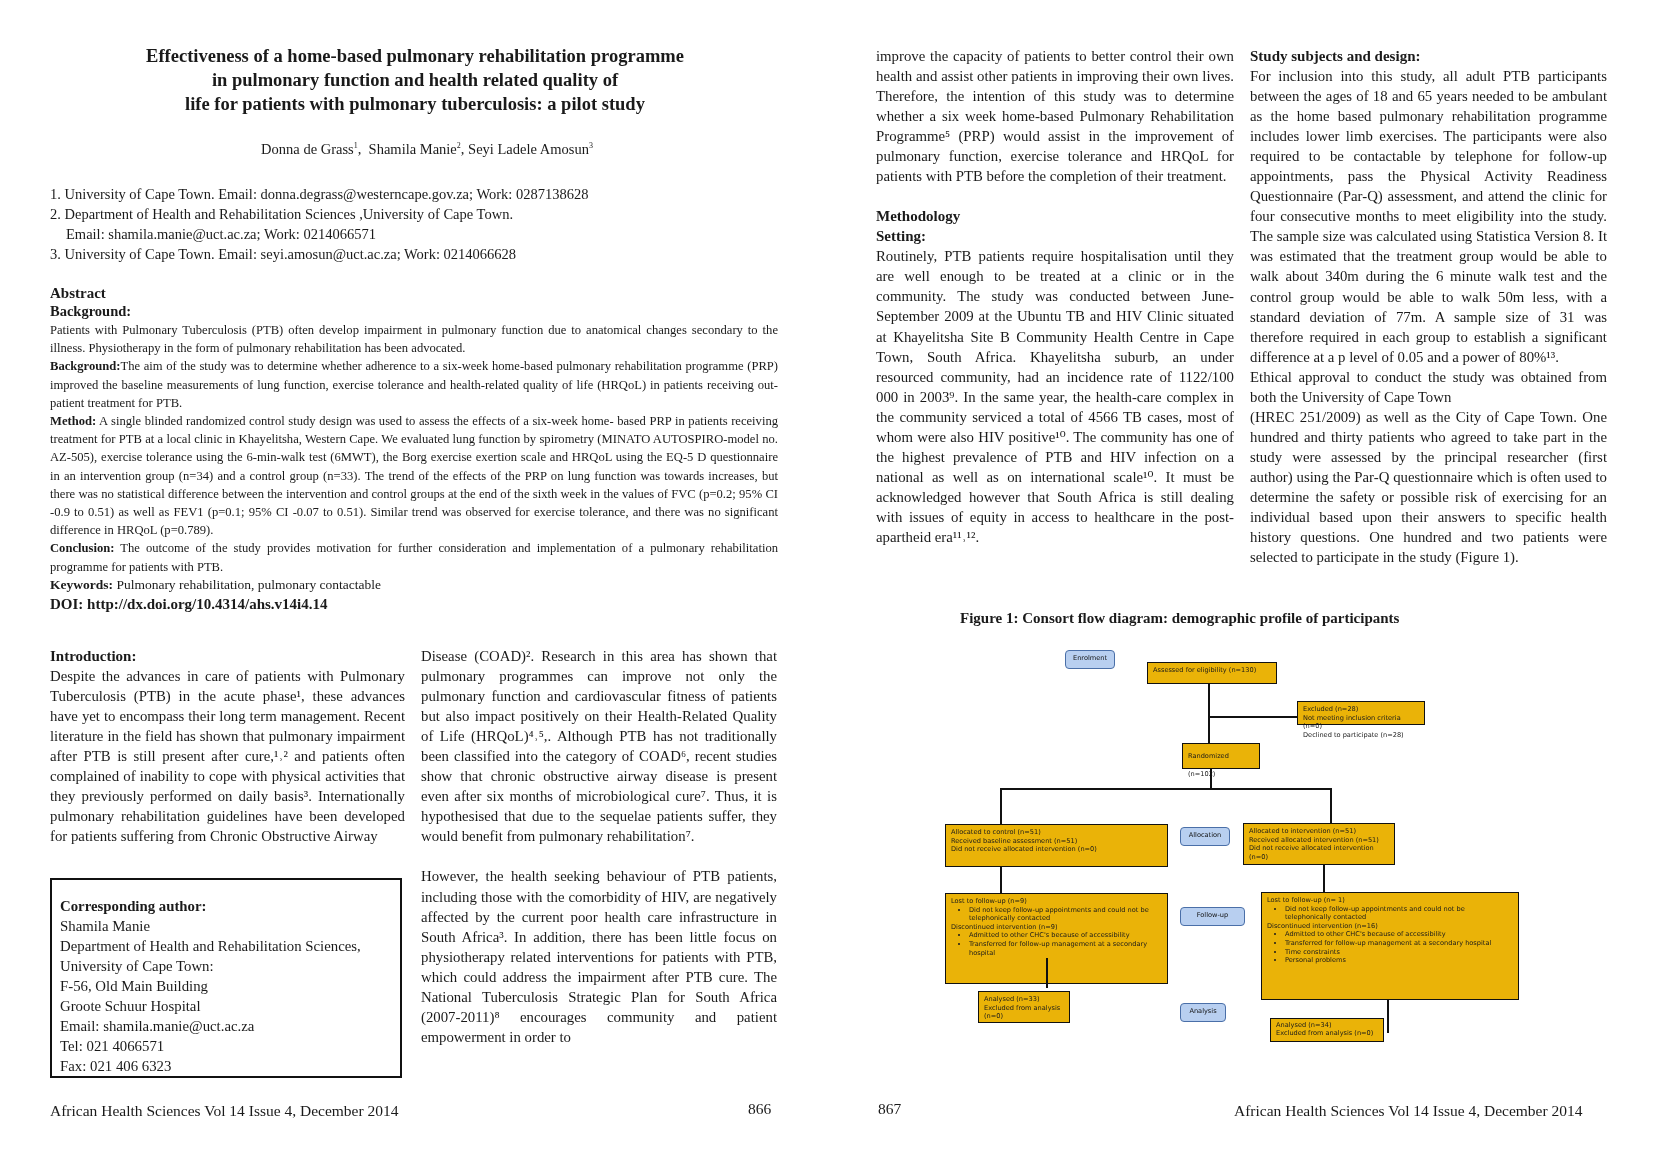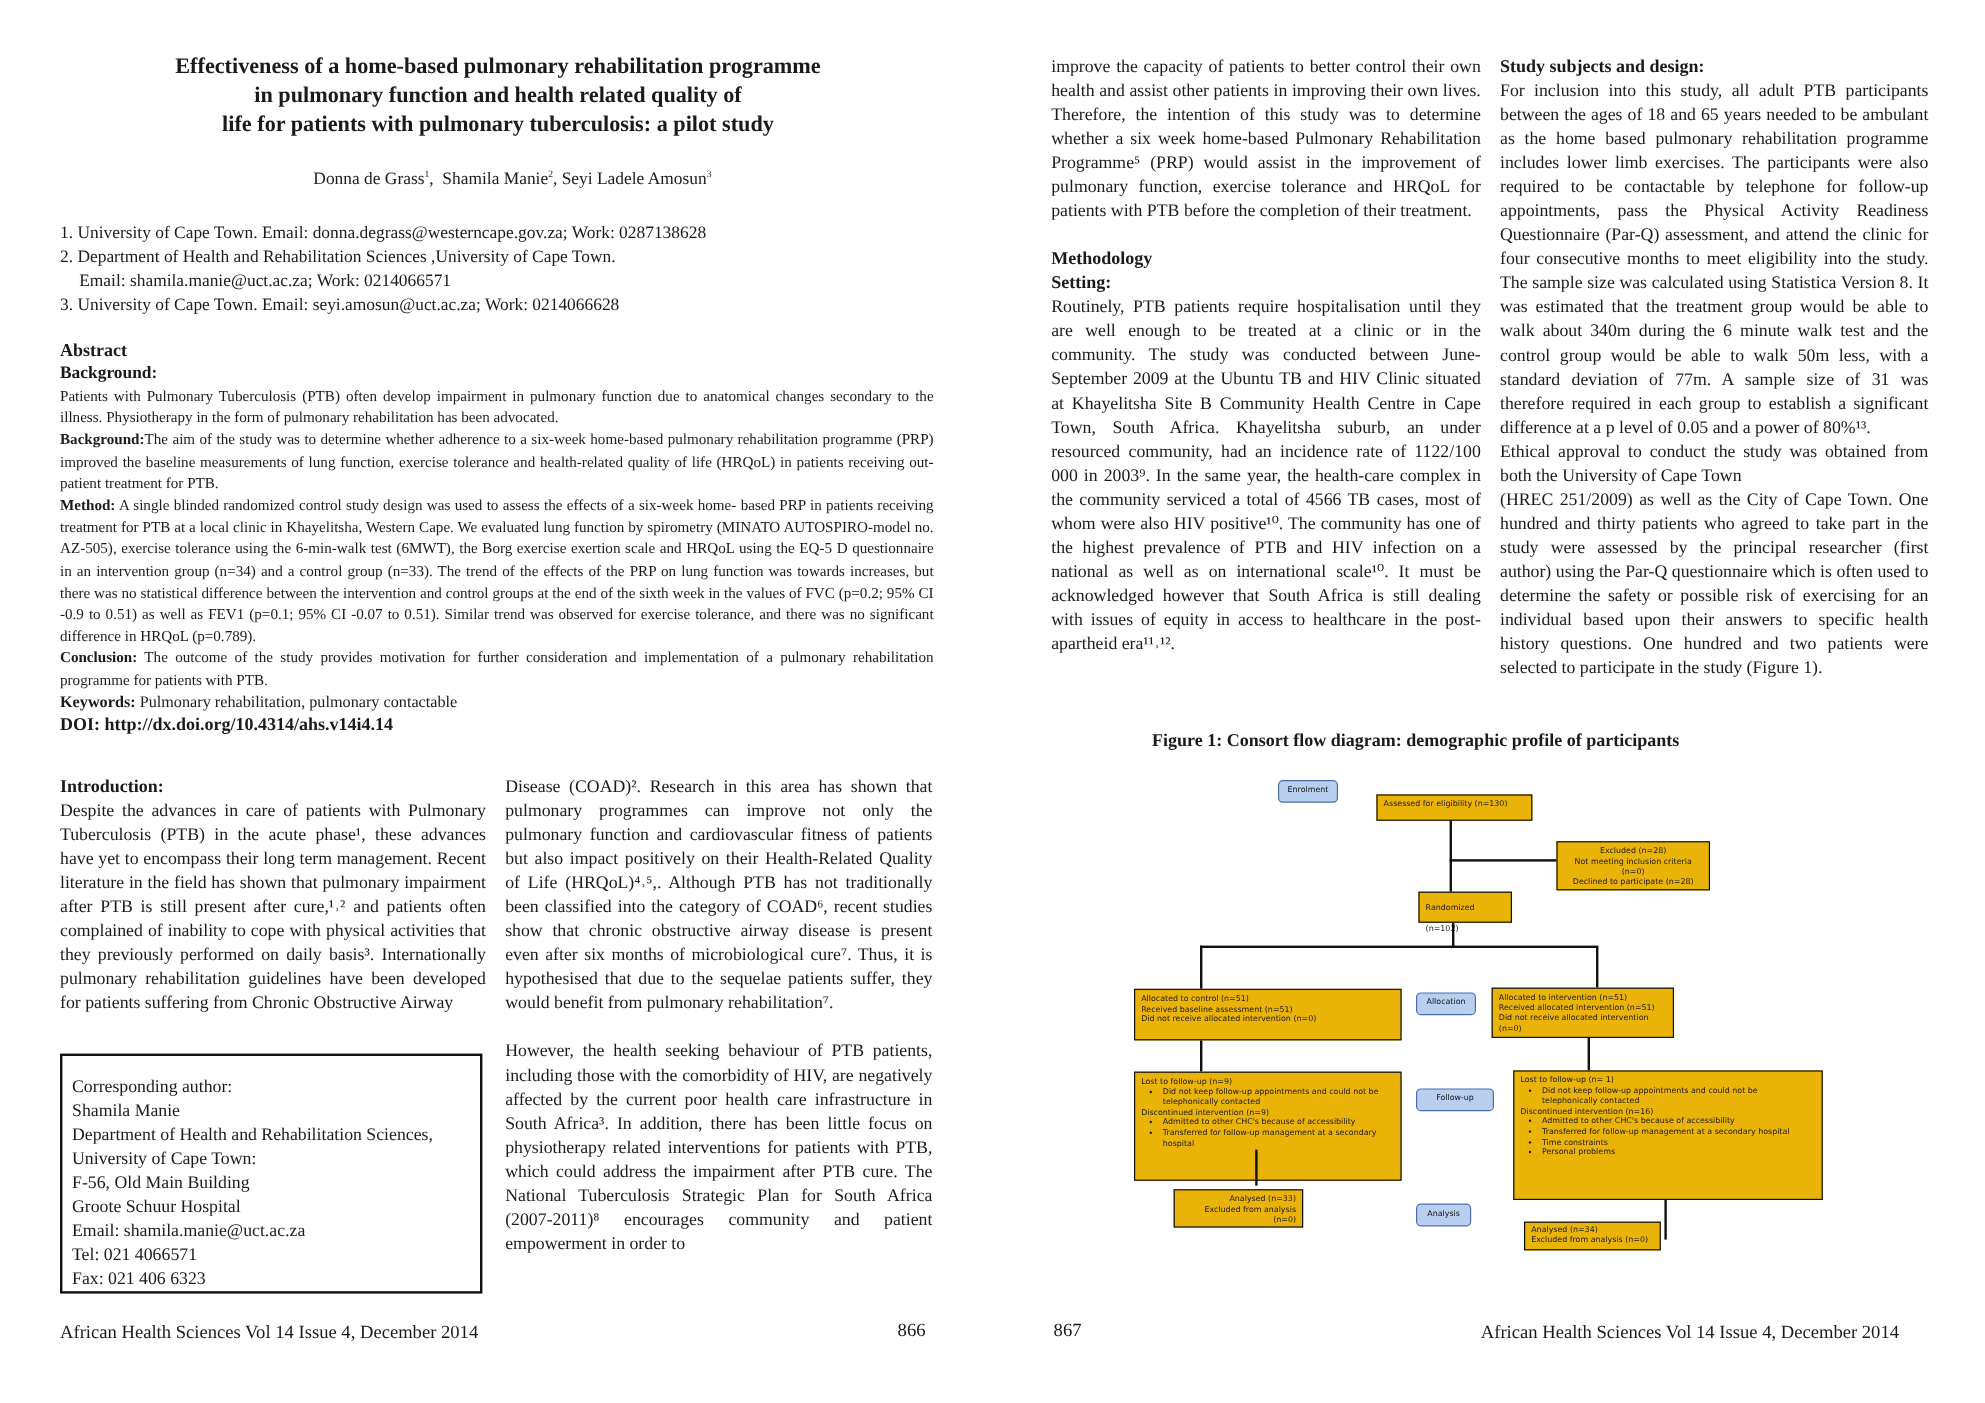--- a/index.html
+++ b/index.html
@@ -17,21 +17,21 @@
   .abstract p { margin:0; }
   .kw { font-size:13.5px; }
   .doi { font-weight:bold; font-size:15px; line-height:20px; }
   .col { font-size:14.8px; line-height:20.05px; text-align:justify; }
   .col h4 { margin:0; font-size:15px; line-height:20px; }
   .col p { margin:0; }
   .intro-left { left:50px; top:646px; width:355px; }
   .intro-right { left:421px; top:646px; width:356px; }
   .corr { left:50px; top:878px; width:352px; height:200px; border:2px solid #111; padding:0 0 0 8px; box-sizing:border-box;
           font-size:14.8px; line-height:20.05px; }
-  .corr .hd { font-weight:normal; margin-top:16px; }
+  .corr .hd { font-weight:bold; margin-top:16px; }
   .right-col1 { left:876px; top:46px; width:358px; }
   .right-col2 { left:1250px; top:46px; width:357px; }
   .footer { font-family:"Liberation Serif",serif; font-size:15.5px; }
   sup { font-size:8px; line-height:0; }
   .fig-caption { left:960px; top:610px; width:640px; font-weight:bold; font-size:15px; text-align:left; }
   
   .fig { left:940px; top:640px; width:660px; height:440px; font-family:"DejaVu Sans",sans-serif; }
   .box { position:absolute; border:1.6px solid #111; background:#eab308; font-size:6.6px; line-height:8.6px; padding:3px 5px; box-sizing:border-box; }
   .stage { position:absolute; background:#b8cff0; border:1.4px solid #4a6fa8; border-radius:4px; font-size:6.6px; text-align:center; line-height:15px; height:19px; box-sizing:border-box; color:#111; }
   .ln { position:absolute; background:#111; }
@@ -110,21 +110,21 @@
   <p>(HREC 251/2009) as well as the City of Cape Town. One hundred and thirty patients who agreed to take part in the study were assessed by the principal researcher (first author) using the Par-Q questionnaire which is often used to determine the safety or possible risk of exercising for an individual based upon their answers to specific health history questions. One hundred and two patients were selected to participate in the study (Figure 1).</p>
 </div>
 
 <div class="abs fig-caption">Figure 1:  Consort flow diagram: demographic profile of participants</div>
 
 <div class="abs fig">
   <div class="stage" style="left:125px; top:10px; width:50px;">Enrolment</div>
   <div class="box" style="left:207px; top:22px; width:130px; height:22px;">Assessed for eligibility (n=130)</div>
   <div class="ln" style="left:268px; top:44px; width:1.6px; height:72px;"></div>
   <div class="ln" style="left:268px; top:76px; width:90px; height:1.6px;"></div>
-  <div class="box" style="left:357px; top:61px; width:128px; height:41px;text-align:center;">
+  <div class="box" style="left:357px; top:61px; width:128px; height:24px;">
     <div>Excluded (n=28)</div>
     <div>Not meeting inclusion criteria (n=0)</div>
     <div>Declined to participate (n=28)</div>
   </div>
   <div class="box" style="left:242px; top:103px; width:78px; height:26px; line-height:18px;">Randomized (n=102)</div>
   <div class="ln" style="left:270px; top:129px; width:1.6px; height:20px;"></div>
   <div class="ln" style="left:60px; top:148px; width:330px; height:1.6px;"></div>
   <div class="ln" style="left:60px; top:148px; width:1.6px; height:36px;"></div>
   <div class="ln" style="left:390px; top:148px; width:1.6px; height:35px;"></div>
 
@@ -163,21 +163,21 @@
     <ul>
       <li>Admitted to other CHC's because of accessibility</li>
       <li>Transferred for follow-up management at a secondary hospital</li>
       <li>Time constraints</li>
       <li>Personal problems</li>
     </ul>
   </div>
   <div class="ln" style="left:106px; top:318px; width:1.6px; height:30px;"></div>
   <div class="ln" style="left:447px; top:360px; width:1.6px; height:33px;"></div>
 
-  <div class="box" style="left:38px; top:351px; width:108px; height:32px;text-align:right;">
+  <div class="box" style="left:38px; top:351px; width:92px; height:32px;">
     <div>Analysed (n=33)</div>
     <div>Excluded from analysis (n=0)</div>
   </div>
   <div class="stage" style="left:240px; top:363px; width:46px;">Analysis</div>
   <div class="box" style="left:330px; top:378px; width:114px; height:24px; line-height:8.2px; padding-top:2px;">
     <div>Analysed (n=34)</div>
     <div>Excluded from analysis (n=0)</div>
   </div>
 </div>
 

